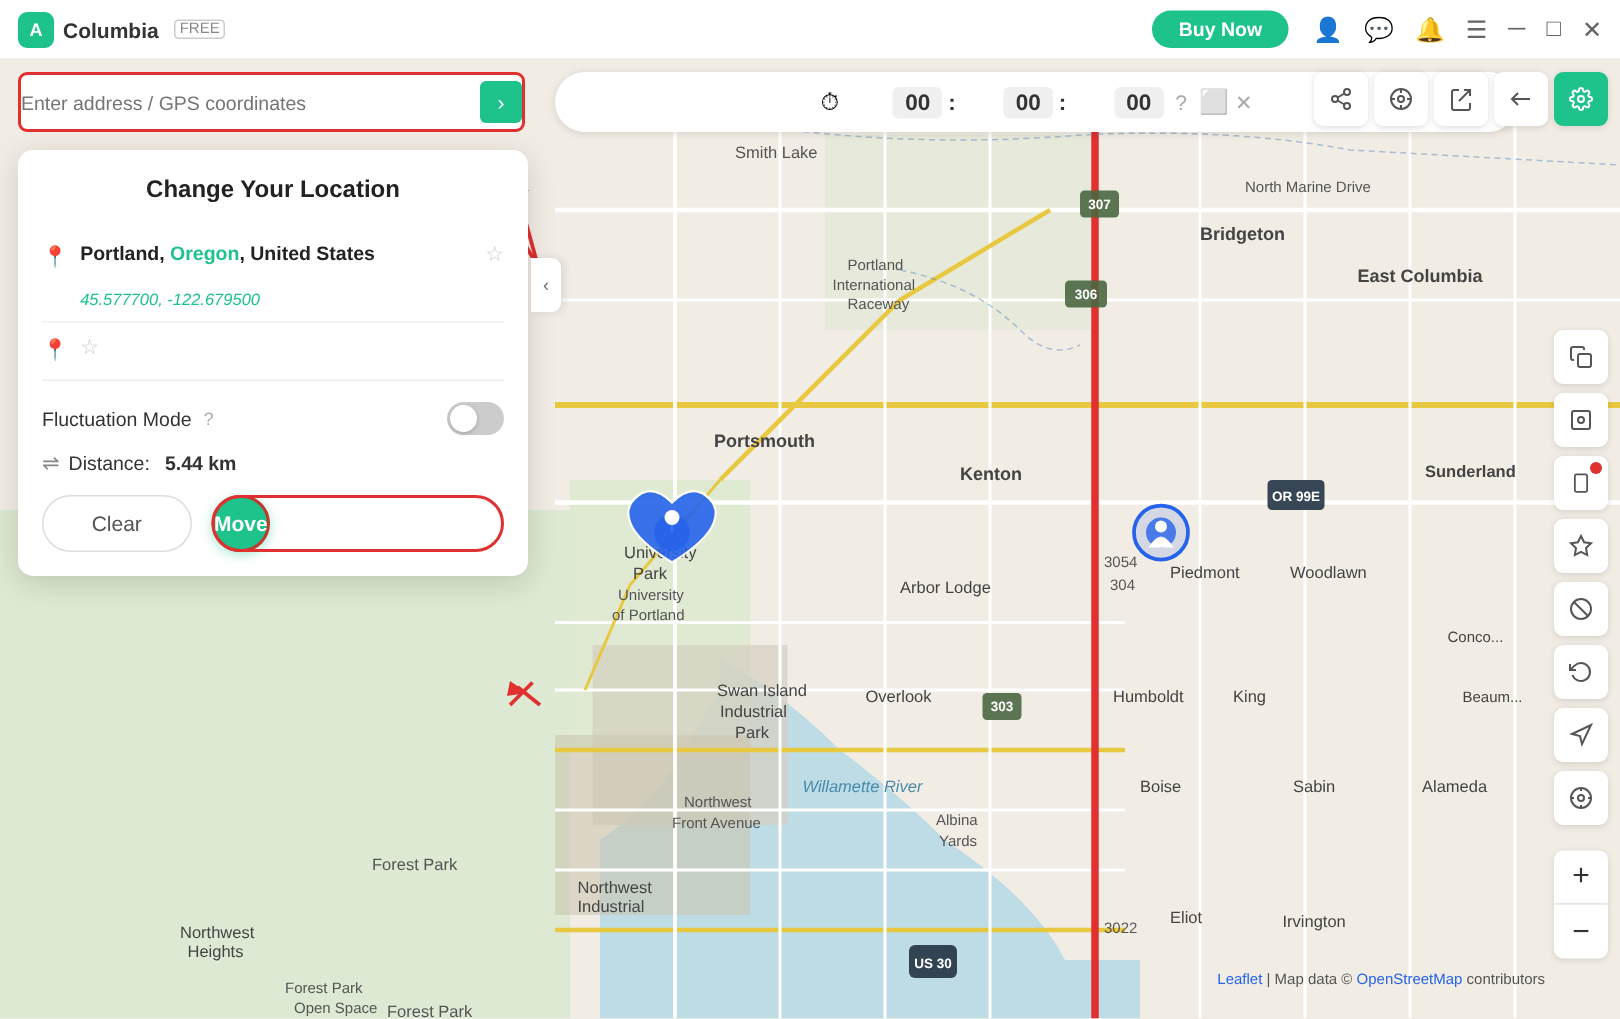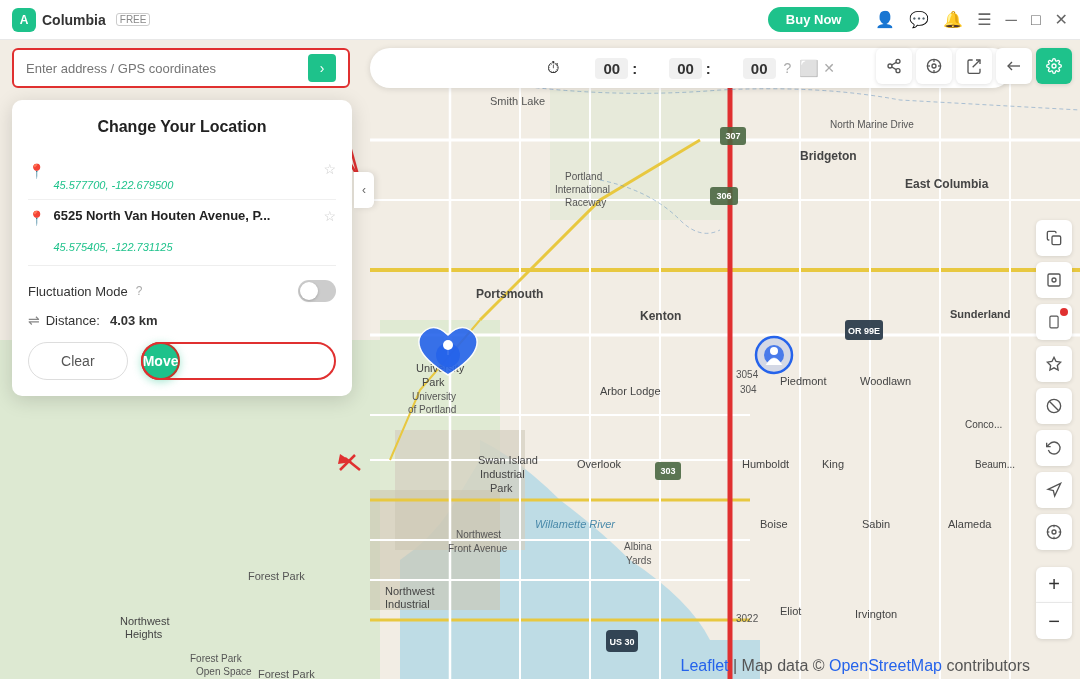--- a/index.html
+++ b/index.html
@@ -56,21 +56,21 @@
       position: absolute;
       top: 48px;
       left: 12px;
       width: 338px;
       height: 40px;
       background: white;
       border: 2px solid #e03030;
       border-radius: 6px;
       display: flex;
       align-items: center;
-      padding: 0 12px;
+      padding: 0 0;
       z-index: 200;
     }
     #search-input {
       flex: 1;
       border: none;
       outline: none;
       font-size: 13px;
       color: #aaa;
       background: transparent;
     }
@@ -310,23 +310,23 @@
       box-shadow: 0 1px 4px rgba(0,0,0,0.12);
       border: none;
       outline: none;
     }
     .zoom-btn:first-child { border-radius: 6px 6px 0 0; border-bottom: 1px solid #eee; }
     .zoom-btn:last-child { border-radius: 0 0 6px 6px; }
 
     
     #map-attribution {
       position: absolute;
-      bottom: 4px;
+      bottom: 20px;
       right: 50px;
-      font-size: 16px;
+      font-size: 10px;
       color: #555;
       z-index: 200;
     }
     #map-attribution a { color: #2563eb; text-decoration: none; }
 
     
     #collapse-btn {
       position: absolute;
       top: 172px;
       left: 354px;
@@ -575,48 +575,47 @@
       </svg>
   </div>
 </div>
 
 <div id="location-panel">
   <div id="panel-title">Change Your Location</div>
 
   <div class="location-item">
     <span class="loc-icon">📍</span>
     <div class="loc-content">
+      <div class="loc-name">
+        <span>Portland, </span><span class="highlight">Oregon</span><span>, United States</span>
+      </div>
       <div class="loc-coords">45.577700, -122.679500</div>
     </div>
     <span class="loc-star">☆</span>
   </div>
 
   <div class="location-item">
     <span class="loc-icon green">📍</span>
-    <div class="loc-content">
-      <div class="loc-name">6525 North Van Houten Avenue, P...</div>
-      <div class="loc-coords">45.575405, -122.731125</div>
-    </div>
     <span class="loc-star">☆</span>
   </div>
 
   <hr id="panel-divider">
 
   <div id="fluctuation-row">
     <span id="fluctuation-label">Fluctuation Mode</span>
     <span id="fluctuation-help">?</span>
     <div id="fluctuation-toggle">
       <div id="toggle-knob"></div>
     </div>
   </div>
 
   <div id="distance-row">
     <span id="distance-icon">⇌</span>
     <span>Distance:</span>
-    <span style="margin-left:4px;font-weight:600;color:#333;">4.03 km</span>
+    <span style="margin-left:4px;font-weight:600;color:#333;">5.44 km</span>
   </div>
 
   <div id="buttons-row">
     <button id="clear-btn">Clear</button>
     <div style="position:relative;flex:2;">
       <button id="move-btn">Move</button>
       <div id="move-highlight-box"></div>
     </div>
   </div>
 </div>

